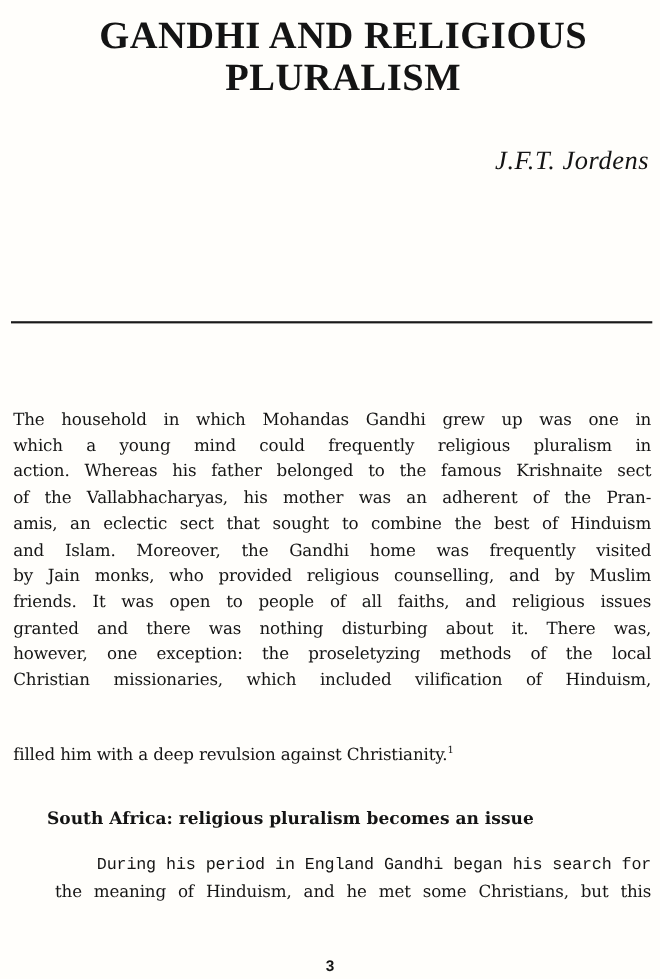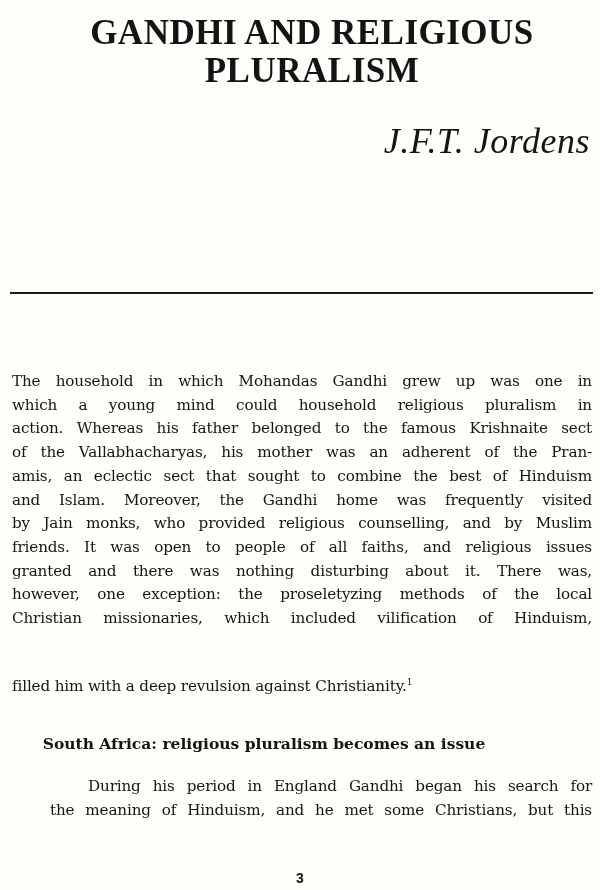--- a/index.html
+++ b/index.html
@@ -15,24 +15,24 @@
       position: absolute; left: 0; width: 600px; top: 2px;
       text-align: center;
       font-family: "Liberation Serif", serif;
       font-weight: bold;
       font-size: 35px;
       line-height: 38px;
       letter-spacing: 0.5px;
       margin: 12px;
     }
     .author {
-      position: absolute; right: 10px; top: 120px;
+      position: absolute; right: 10px; top: 134px;
       font-family: "Liberation Serif", serif;
       font-style: italic;
-      font-size: 36px;
+      font-size: 24px;
       letter-spacing: 0.5px;
       margin: 0;
     }
     .rule {
       position: absolute; left: 10px; width: 583px; top: 292px;
       height: 2px; background: #1a1a1a; border: 0; margin: 0;
     }
     .body-text {
       position: absolute; left: 12px; width: 580px;
       font-family: "DejaVu Serif", serif;
@@ -71,33 +71,33 @@
   <span style="display:block">GANDHI AND RELIGIOUS</span>
   <span style="display:block">PLURALISM</span>
 </h1>
 
 <p class="author">J.F.T. Jordens</p>
 
 <hr class="rule">
 
 <div class="body-text p1">
   <span class="line">The household in which Mohandas Gandhi grew up was one in</span>
-  <span class="line">which a young mind could household religious pluralism in</span>
+  <span class="line">which a young mind could frequently religious pluralism in</span>
   <span class="line">action. Whereas his father belonged to the famous Krishnaite sect</span>
   <span class="line">of the Vallabhacharyas, his mother was an adherent of the Pran-</span>
   <span class="line">amis, an eclectic sect that sought to combine the best of Hinduism</span>
   <span class="line">and Islam. Moreover, the Gandhi home was frequently visited</span>
   <span class="line">by Jain monks, who provided religious counselling, and by Muslim</span>
   <span class="line">friends. It was open to people of all faiths, and religious issues</span>
   <span class="line">granted and there was nothing disturbing about it. There was,</span>
   <span class="line">however, one exception: the proseletyzing methods of the local</span>
   <span class="line">Christian missionaries, which included vilification of Hinduism,</span>
   <span class="line last"><span>filled him with a deep revulsion against Christianity.</span><span class="footnote-ref">1</span></span>
 </div>
 
 <h2 class="section-heading">South Africa: religious pluralism becomes an issue</h2>
 
 <div class="body-text p2">
-  <span class="line" style="padding-left:38px;">During his period in England Gandhi began his search for</span>
+  <span class="line" style="padding-left:38px;font-family:Liberation Mono, monospace;">During his period in England Gandhi began his search for</span>
   <span class="line">the meaning of Hinduism, and he met some Christians, but this</span>
 </div>
 
 <div class="page-number">3</div>
 
 </body></html>

